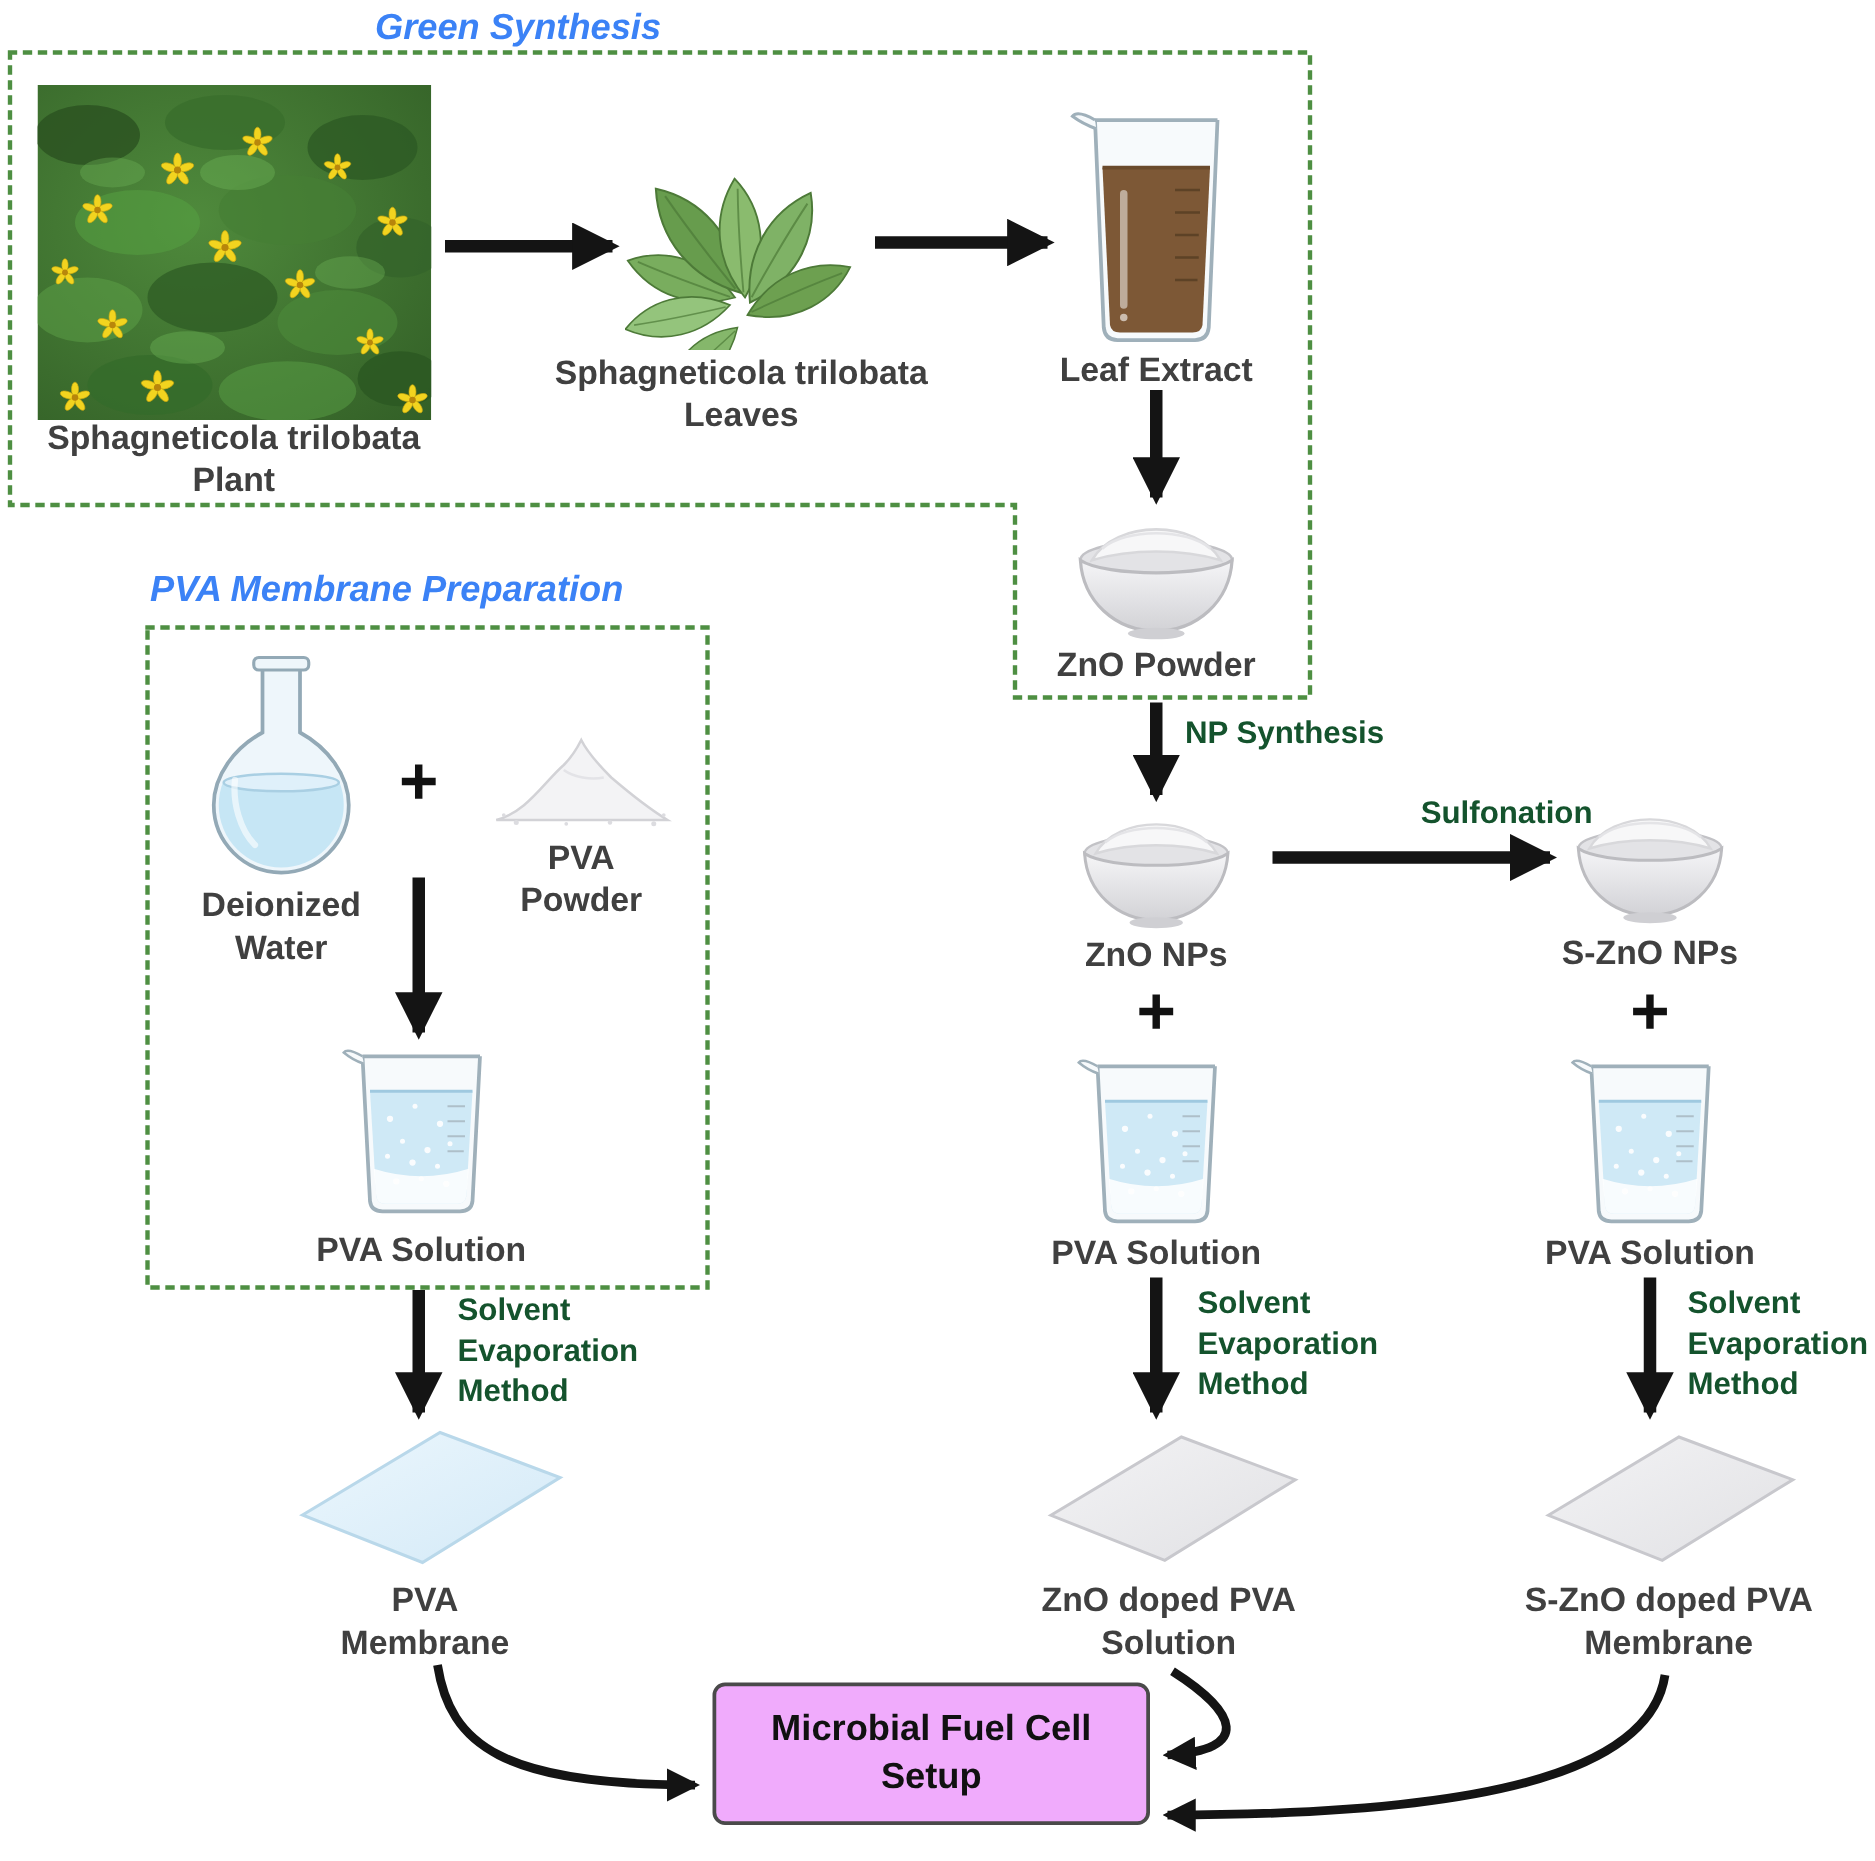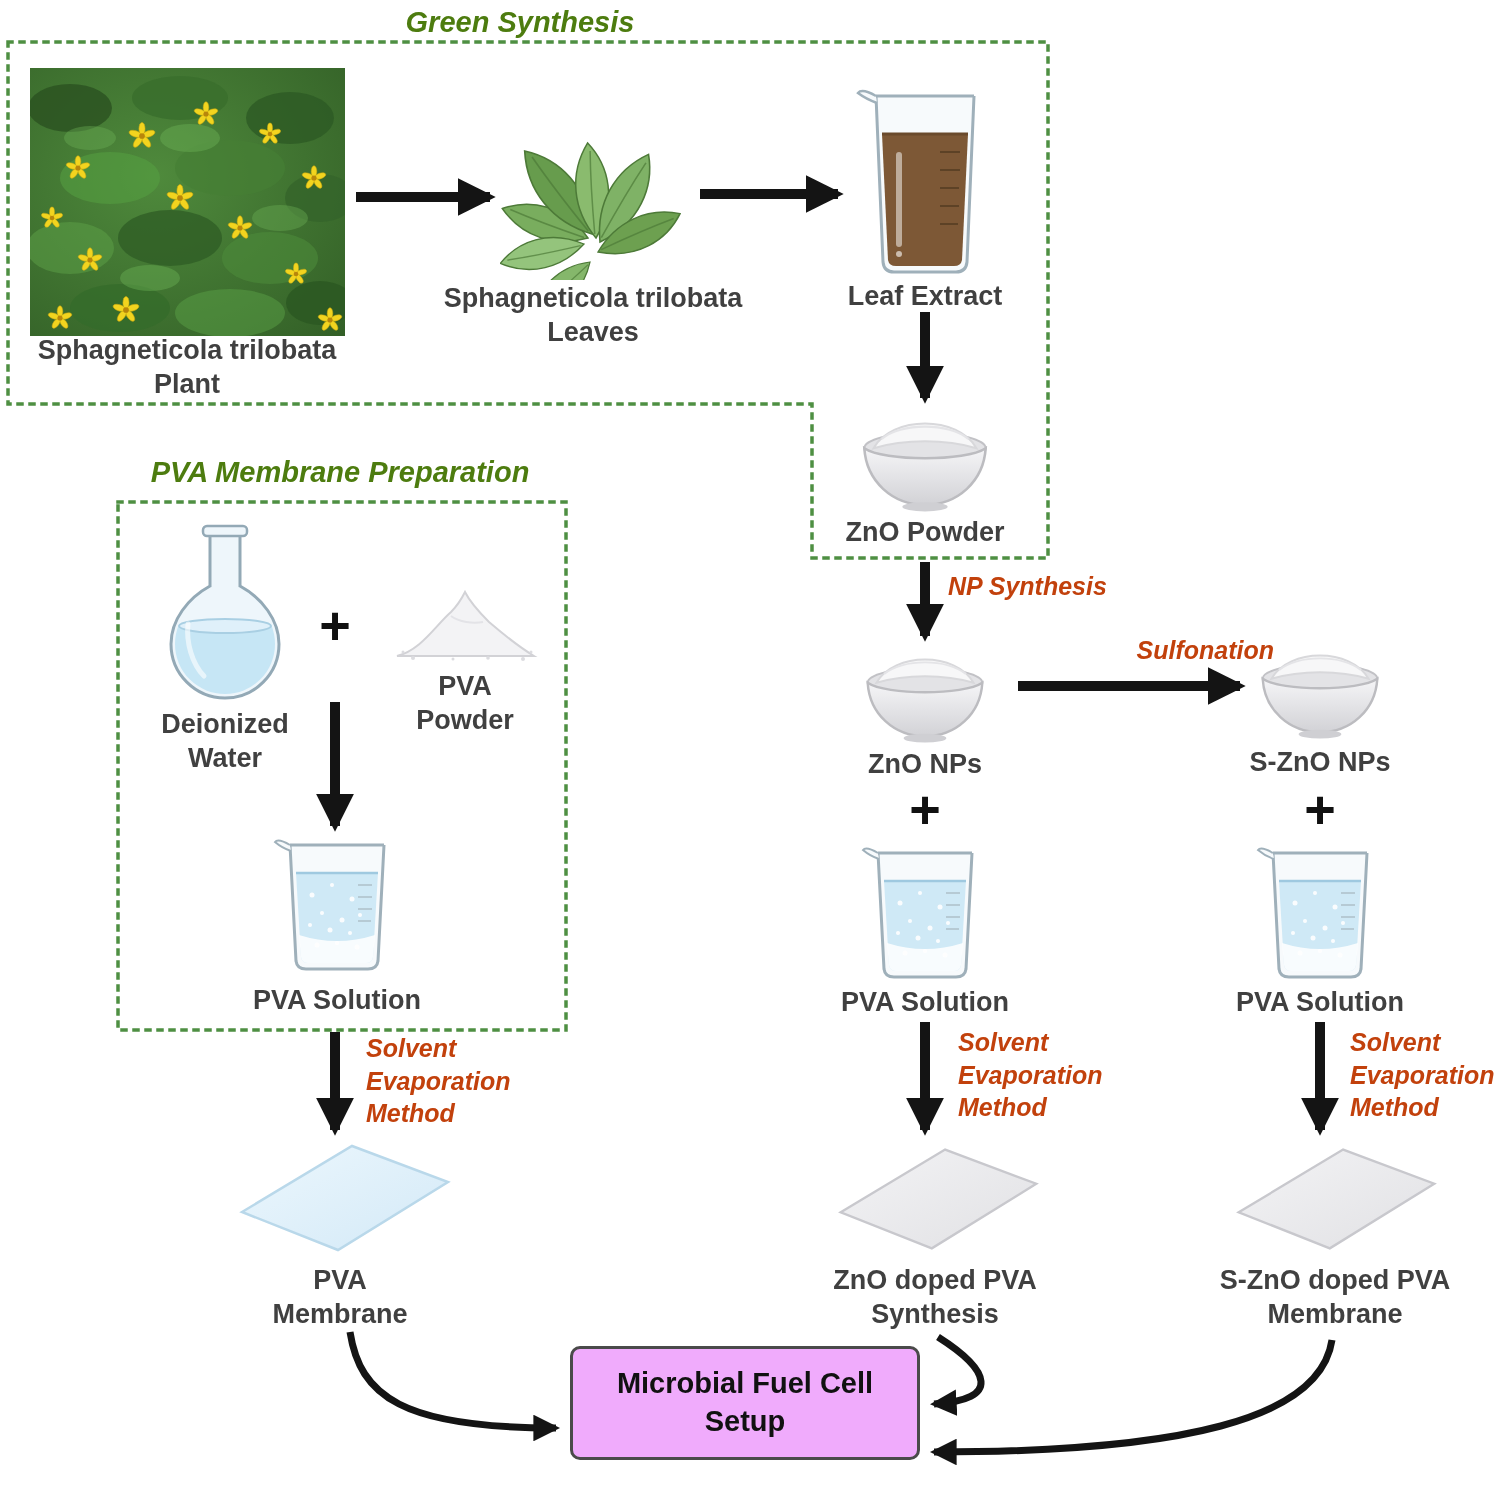--- a/index.html
+++ b/index.html
@@ -1,21 +1,21 @@
 <!DOCTYPE html>
 <html><head>
 <meta charset="utf-8">
 <style>
   *{box-sizing:border-box;margin:0;padding:0}
   body{font-family:"Liberation Sans",sans-serif;background:#ffffff}
   .canvas{position:relative;width:1500px;height:1489px;background:#fff;overflow:hidden}
   .abs{position:absolute}
   .caption{font-weight:700;font-size:27px;color:#404040;text-align:center;line-height:1.25;white-space:pre-line}
-  .gtitle{font-weight:700;font-style:italic;font-size:29px;color:#4d7c0f;text-align:center;white-space:pre-line}
-  .glabel{font-weight:700;font-style:italic;font-size:25px;color:#c2410c;text-align:left;line-height:1.3;white-space:pre-line}
+  .gtitle{font-weight:700;font-style:italic;font-size:29px;color:#3b82f6;text-align:left;white-space:pre-line}
+  .glabel{font-weight:700;font-size:25px;color:#14532d;text-align:left;line-height:1.3;white-space:pre-line}
   .plus{font-weight:700;font-size:54px;color:#111;text-align:center;line-height:1}
   .mfc{display:flex;align-items:center;justify-content:center;text-align:center;font-weight:700;font-size:29px;line-height:1.3;background:#f0abfc;border:3px solid #4a4a4a;border-radius:10px;white-space:pre-line;color:#111}
   .ill svg{display:block;width:100%;height:100%}
   .overlay{position:absolute;left:0;top:0;width:1500px;height:1489px}
 </style>
 </head>
 <body>
 
 <div class="canvas">
 
@@ -371,21 +371,21 @@
   <div class="abs caption" style="left:1170px;top:986px;width:300px">PVA Solution</div>
 
   <div class="abs glabel" style="left:958px;top:1026px;width:210px">Solvent
 Evaporation
 Method</div>
   <div class="abs glabel" style="left:1350px;top:1026px;width:150px">Solvent
 Evaporation
 Method</div>
 
   <div class="abs caption" style="left:785px;top:1264px;width:300px">ZnO doped PVA
-Synthesis</div>
+Solution</div>
   <div class="abs caption" style="left:1180px;top:1264px;width:310px">S-ZnO doped PVA
 Membrane</div>
 
   <div class="abs caption" style="left:100px;top:708px;width:250px">Deionized
 Water</div>
   <div class="abs gtitle" style="left:120px;top:456px;width:440px">PVA Membrane Preparation</div>
   <div class="abs plus" style="left:307px;top:598px;width:56px">+</div>
   <div class="abs caption" style="left:340px;top:670px;width:250px">PVA
 Powder</div>
   <div class="abs caption" style="left:187px;top:984px;width:300px">PVA Solution</div>

